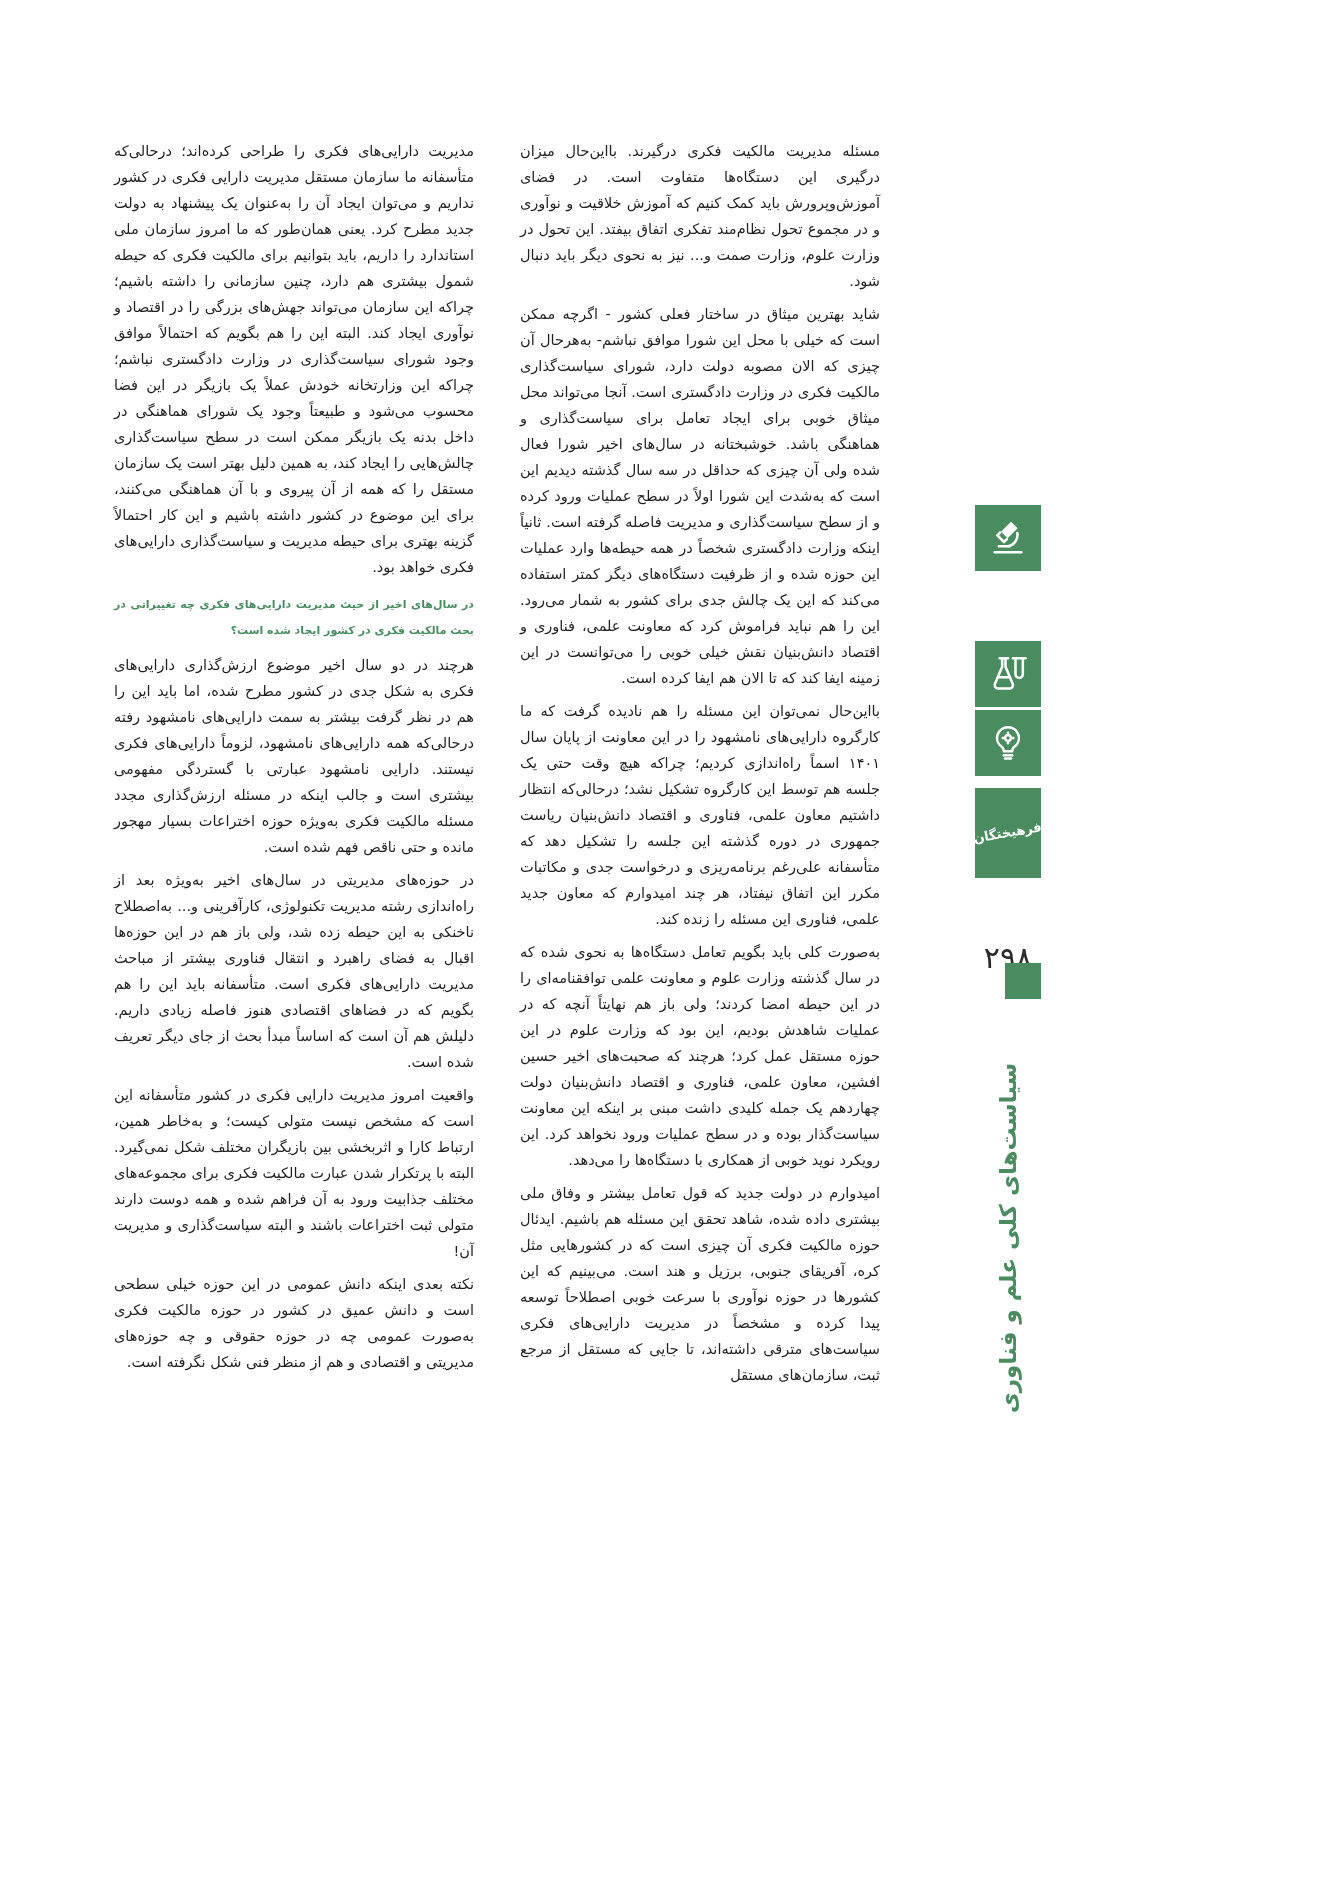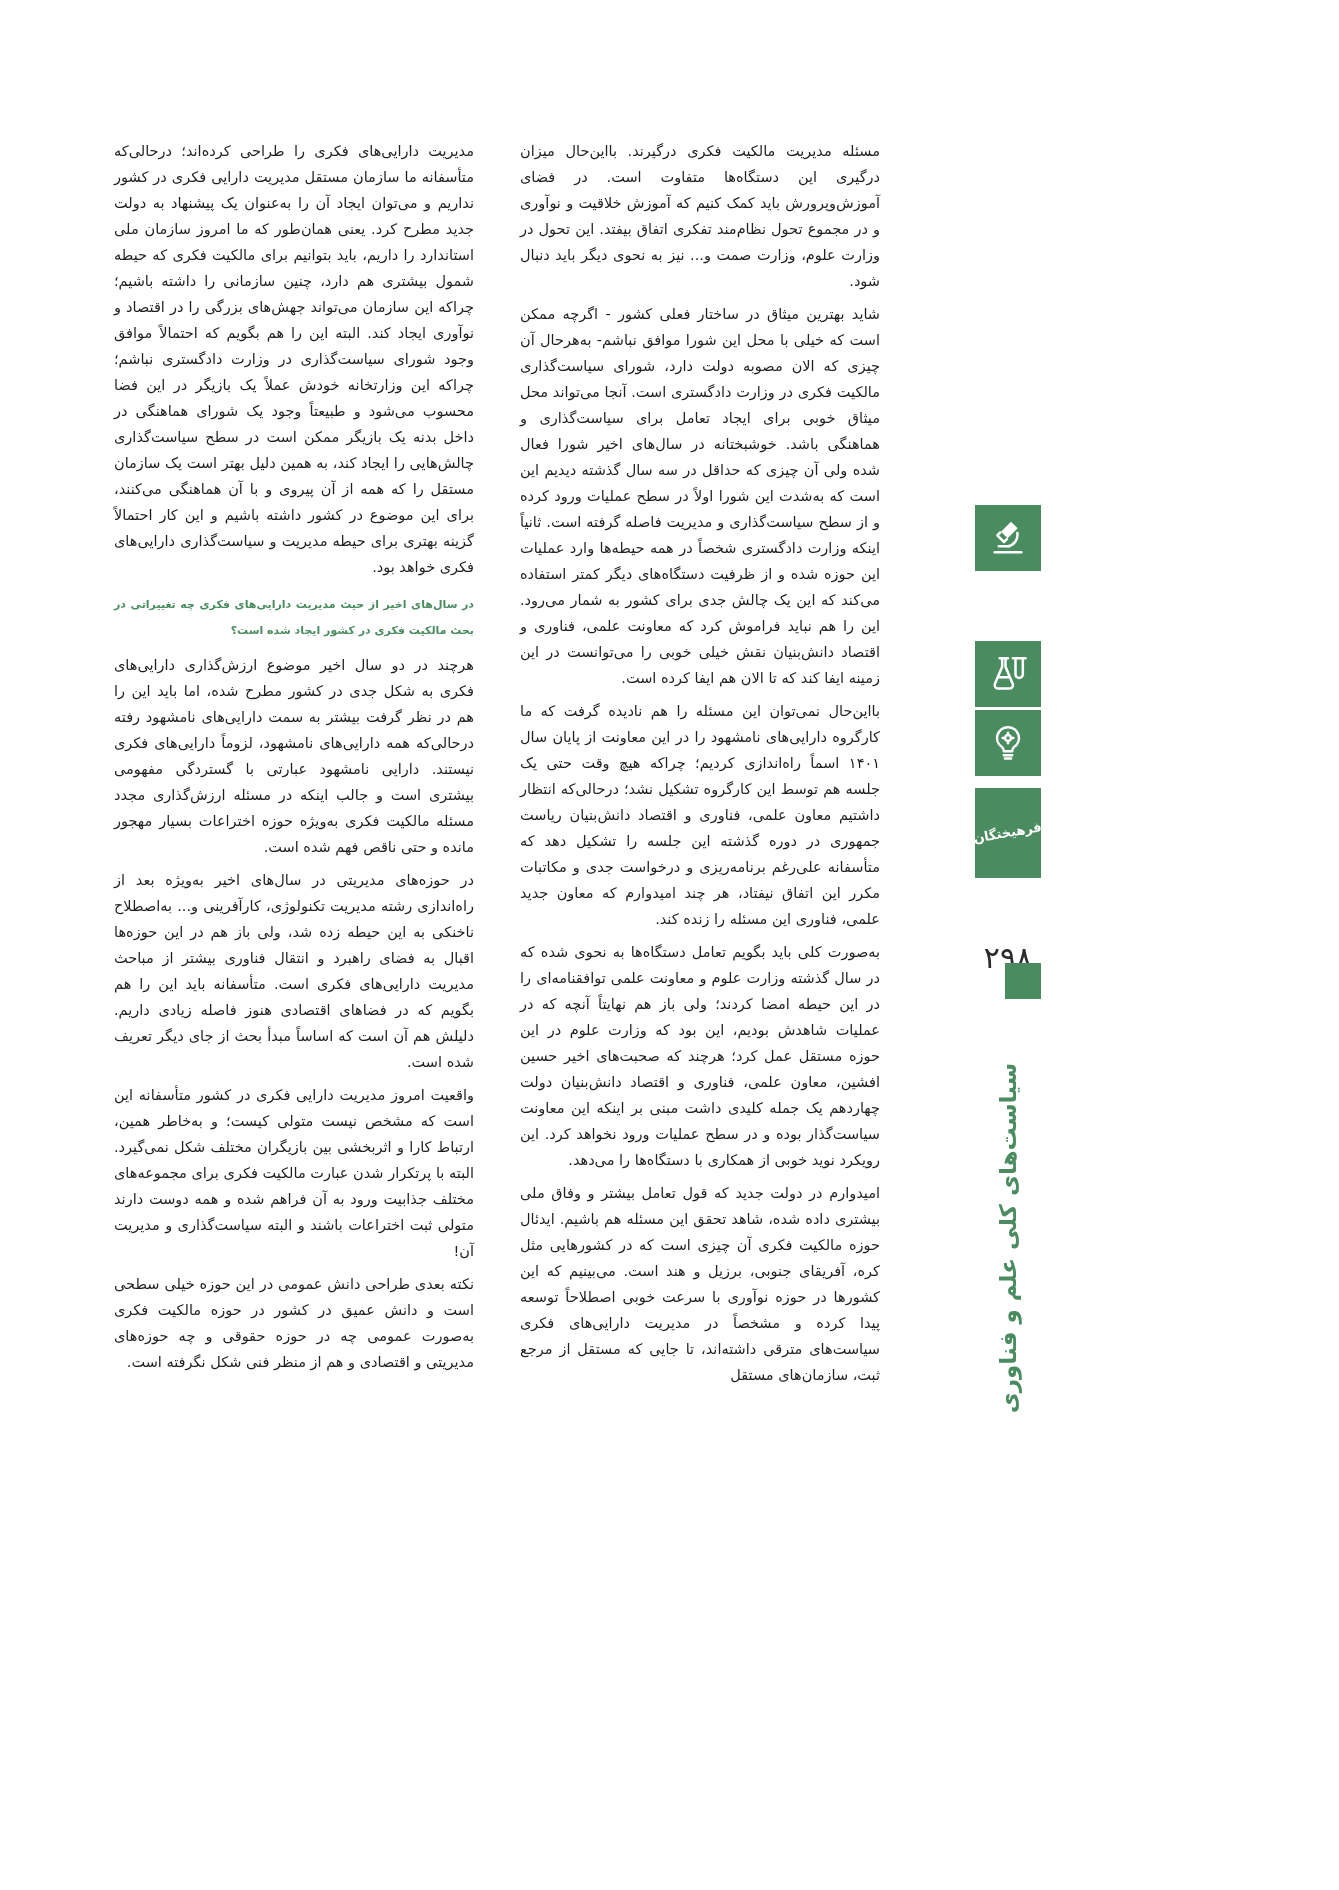--- a/index.html
+++ b/index.html
@@ -128,21 +128,21 @@
       <p>بااین‌حال نمی‌توان این مسئله را هم نادیده گرفت که ما کارگروه دارایی‌های نامشهود را در این معاونت از پایان سال ۱۴۰۱ اسماً راه‌اندازی کردیم؛ چراکه هیچ وقت حتی یک جلسه هم توسط این کارگروه تشکیل نشد؛ درحالی‌که انتظار داشتیم معاون علمی، فناوری و اقتصاد دانش‌بنیان ریاست جمهوری در دوره گذشته این جلسه را تشکیل دهد که متأسفانه علی‌رغم برنامه‌ریزی و درخواست جدی و مکاتبات مکرر این اتفاق نیفتاد، هر چند امیدوارم که معاون جدید علمی، فناوری این مسئله را زنده کند.</p>
       <p>به‌صورت کلی باید بگویم تعامل دستگاه‌ها به نحوی شده که در سال گذشته وزارت علوم و معاونت علمی توافقنامه‌ای را در این حیطه امضا کردند؛ ولی باز هم نهایتاً آنچه که در عملیات شاهدش بودیم، این بود که وزارت علوم در این حوزه مستقل عمل کرد؛ هرچند که صحبت‌های اخیر حسین افشین، معاون علمی، فناوری و اقتصاد دانش‌بنیان دولت چهاردهم یک جمله کلیدی داشت مبنی بر اینکه این معاونت سیاست‌گذار بوده و در سطح عملیات ورود نخواهد کرد. این رویکرد نوید خوبی از همکاری با دستگاه‌ها را می‌دهد.</p>
       <p>امیدوارم در دولت جدید که قول تعامل بیشتر و وفاق ملی بیشتری داده شده، شاهد تحقق این مسئله هم باشیم. ایدئال حوزه مالکیت فکری آن چیزی است که در کشورهایی مثل کره، آفریقای جنوبی، برزیل و هند است. می‌بینیم که این کشورها در حوزه نوآوری با سرعت خوبی اصطلاحاً توسعه پیدا کرده و مشخصاً در مدیریت دارایی‌های فکری سیاست‌های مترقی داشته‌اند، تا جایی که مستقل از مرجع ثبت، سازمان‌های مستقل</p>
     </div>
     <div class="col">
       <p>مدیریت دارایی‌های فکری را طراحی کرده‌اند؛ درحالی‌که متأسفانه ما سازمان مستقل مدیریت دارایی فکری در کشور نداریم و می‌توان ایجاد آن را به‌عنوان یک پیشنهاد به دولت جدید مطرح کرد. یعنی همان‌طور که ما امروز سازمان ملی استاندارد را داریم، باید بتوانیم برای مالکیت فکری که حیطه شمول بیشتری هم دارد، چنین سازمانی را داشته باشیم؛ چراکه این سازمان می‌تواند جهش‌های بزرگی را در اقتصاد و نوآوری ایجاد کند. البته این را هم بگویم که احتمالاً موافق وجود شورای سیاست‌گذاری در وزارت دادگستری نباشم؛ چراکه این وزارتخانه خودش عملاً یک بازیگر در این فضا محسوب می‌شود و طبیعتاً وجود یک شورای هماهنگی در داخل بدنه یک بازیگر ممکن است در سطح سیاست‌گذاری چالش‌هایی را ایجاد کند، به همین دلیل بهتر است یک سازمان مستقل را که همه از آن پیروی و با آن هماهنگی می‌کنند، برای این موضوع در کشور داشته باشیم و این کار احتمالاً گزینه بهتری برای حیطه مدیریت و سیاست‌گذاری دارایی‌های فکری خواهد بود.</p>
       <h3 class="question">در سال‌های اخیر از حیث مدیریت دارایی‌های فکری چه تغییراتی در بحث مالکیت فکری در کشور ایجاد شده است؟</h3>
       <p>هرچند در دو سال اخیر موضوع ارزش‌گذاری دارایی‌های فکری به شکل جدی در کشور مطرح شده، اما باید این را هم در نظر گرفت بیشتر به سمت دارایی‌های نامشهود رفته درحالی‌که همه دارایی‌های نامشهود، لزوماً دارایی‌های فکری نیستند. دارایی نامشهود عبارتی با گستردگی مفهومی بیشتری است و جالب اینکه در مسئله ارزش‌گذاری مجدد مسئله مالکیت فکری به‌ویژه حوزه اختراعات بسیار مهجور مانده و حتی ناقص فهم شده است.</p>
       <p>در حوزه‌های مدیریتی در سال‌های اخیر به‌ویژه بعد از راه‌اندازی رشته مدیریت تکنولوژی، کارآفرینی و... به‌اصطلاح ناخنکی به این حیطه زده شد، ولی باز هم در این حوزه‌ها اقبال به فضای راهبرد و انتقال فناوری بیشتر از مباحث مدیریت دارایی‌های فکری است. متأسفانه باید این را هم بگویم که در فضاهای اقتصادی هنوز فاصله زیادی داریم. دلیلش هم آن است که اساساً مبدأ بحث از جای دیگر تعریف شده است.</p>
       <p>واقعیت امروز مدیریت دارایی فکری در کشور متأسفانه این است که مشخص نیست متولی کیست؛ و به‌خاطر همین، ارتباط کارا و اثربخشی بین بازیگران مختلف شکل نمی‌گیرد. البته با پرتکرار شدن عبارت مالکیت فکری برای مجموعه‌های مختلف جذابیت ورود به آن فراهم شده و همه دوست دارند متولی ثبت اختراعات باشند و البته سیاست‌گذاری و مدیریت آن!</p>
-      <p>نکته بعدی طراحی دانش عمومی در این حوزه خیلی سطحی است و دانش عمیق در کشور در حوزه مالکیت فکری به‌صورت عمومی چه در حوزه حقوقی و چه حوزه‌های مدیریتی و اقتصادی و هم از منظر فنی شکل نگرفته است.</p>
+      <p>نکته بعدی اینکه دانش عمومی در این حوزه خیلی سطحی است و دانش عمیق در کشور در حوزه مالکیت فکری به‌صورت عمومی چه در حوزه حقوقی و چه حوزه‌های مدیریتی و اقتصادی و هم از منظر فنی شکل نگرفته است.</p>
     </div>
   </div>
 
   <div class="icon-block" id="blk-microscope">
     <span>
       <svg viewBox="0 0 24 24" width="40" height="40" fill="none" stroke="#ffffff" stroke-width="1.5" stroke-linecap="round" stroke-linejoin="round">
         <path d="M13.8 2.2l4 4-6 6-4-4z" fill="#ffffff" stroke="none"></path>
         <path d="M7.3 8.7L5.6 10.4l4 4 1.7-1.7"></path>
         <path d="M17.6 9c.6 3.8-1.8 7.2-5.6 8"></path>
         <line x1="4" y1="20.5" x2="20" y2="20.5"></line>

